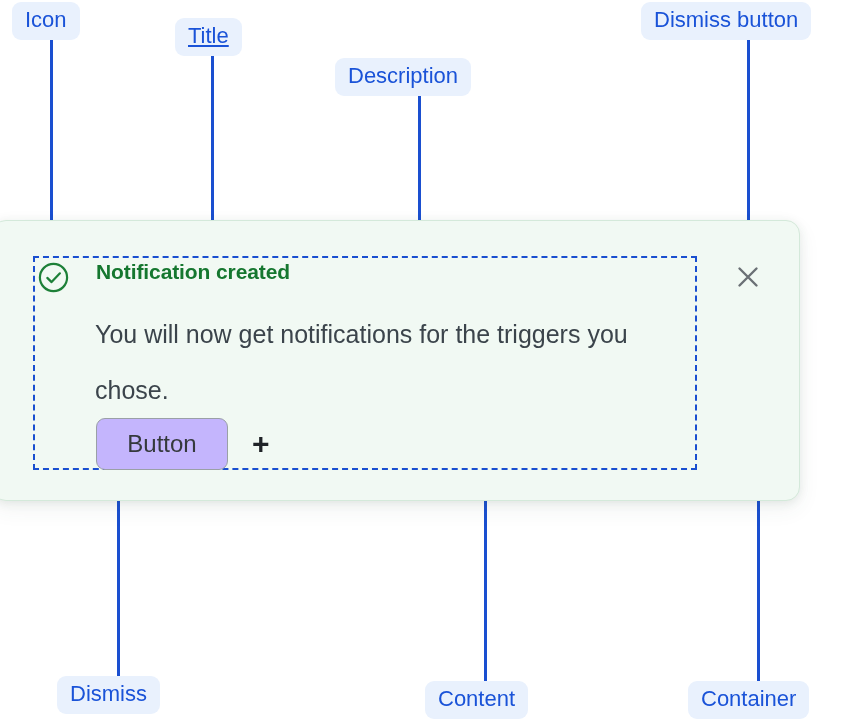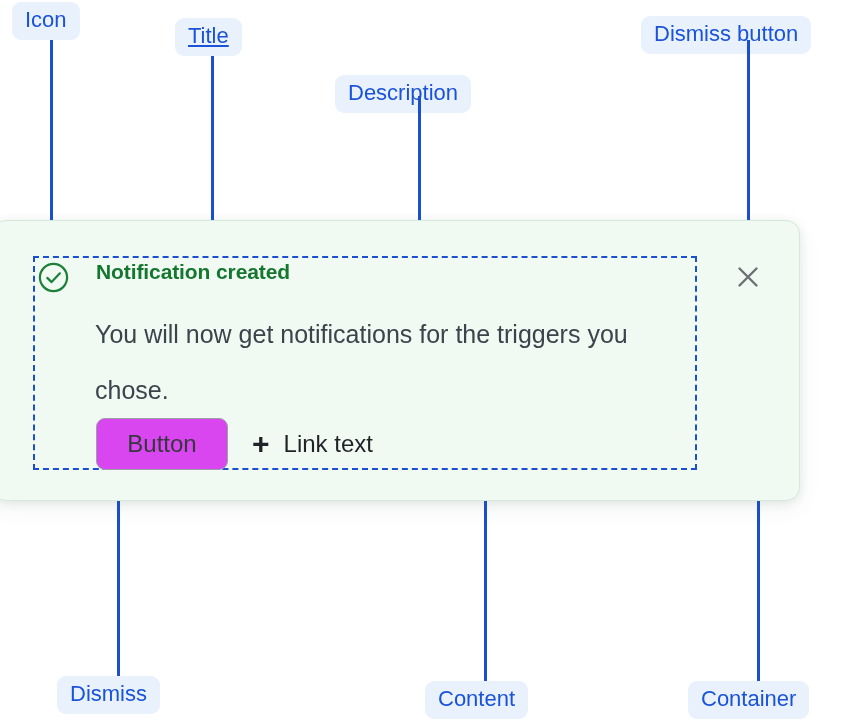--- a/index.html
+++ b/index.html
@@ -104,21 +104,21 @@
     position: absolute;
     left: 96px;
     top: 418px;
     display: flex;
     align-items: center;
   }
 
   #action-button {
     height: 52px;
     min-width: 132px;
-    background: #d946ef;
+    background: #c4b5fd;
     border: 1.5px solid #9aa0a6;
     border-radius: 9px;
     color: #35393d;
     font-size: 24px;
     font-family: "Liberation Sans", sans-serif;
     padding: 0 18px;
     cursor: pointer;
     box-sizing: border-box;
     display: flex;
     align-items: center;
@@ -151,23 +151,23 @@
     cursor: pointer;
   }
 </style>
 </head>
 <body>
 
 <div class="anno-pill" id="pill-icon" style="left:12px; top:2px;text-align:center;">Icon</div>
 
 <div class="anno-pill" id="pill-title" style="left:175px; top:18px;text-decoration:underline;">Title</div>
 
-<div class="anno-pill" id="pill-description" style="left:335px; top:75px;">Description</div>
-
-<div class="anno-pill" id="pill-dismiss" style="left:641px; top:2px;margin-top:14px;">Dismiss button</div>
+<div class="anno-pill" id="pill-description" style="left:335px; top:58px;">Description</div>
+
+<div class="anno-pill" id="pill-dismiss" style="left:641px; top:2px;">Dismiss button</div>
 
 <div class="anno-pill" id="pill-actions" style="left:57px; top:676px;">Dismiss</div>
 
 <div class="anno-pill" id="pill-content" style="left:425px; top:681px;">Content</div>
 
 <div class="anno-pill" id="pill-container" style="left:688px; top:681px;">Container</div>
 
 <div class="leader" style="left:50px; top:40px; height:208px;"></div>
 <div class="leader-dot" style="left:45px; top:242px;"></div>
 
@@ -202,21 +202,20 @@
 
 <div id="notification-title">Notification created</div>
 
 <div id="notification-description">You will now get notifications for the triggers you chose.</div>
 
 <div id="actions-row">
   <button id="action-button">Button</button>
 
   <span id="action-link">
     <span class="plus-glyph">+</span>
-    <span>Link text</span>
   </span>
 </div>
 
 <span id="dismiss-button">
   <svg width="30" height="30" viewBox="0 0 30 30" fill="none" aria-hidden="true">
     <path d="M6.5 6.5 L23.5 23.5 M23.5 6.5 L6.5 23.5" stroke="#6b7075" stroke-width="2.4" stroke-linecap="round"></path>
   </svg>
 </span>
 
 </body></html>

